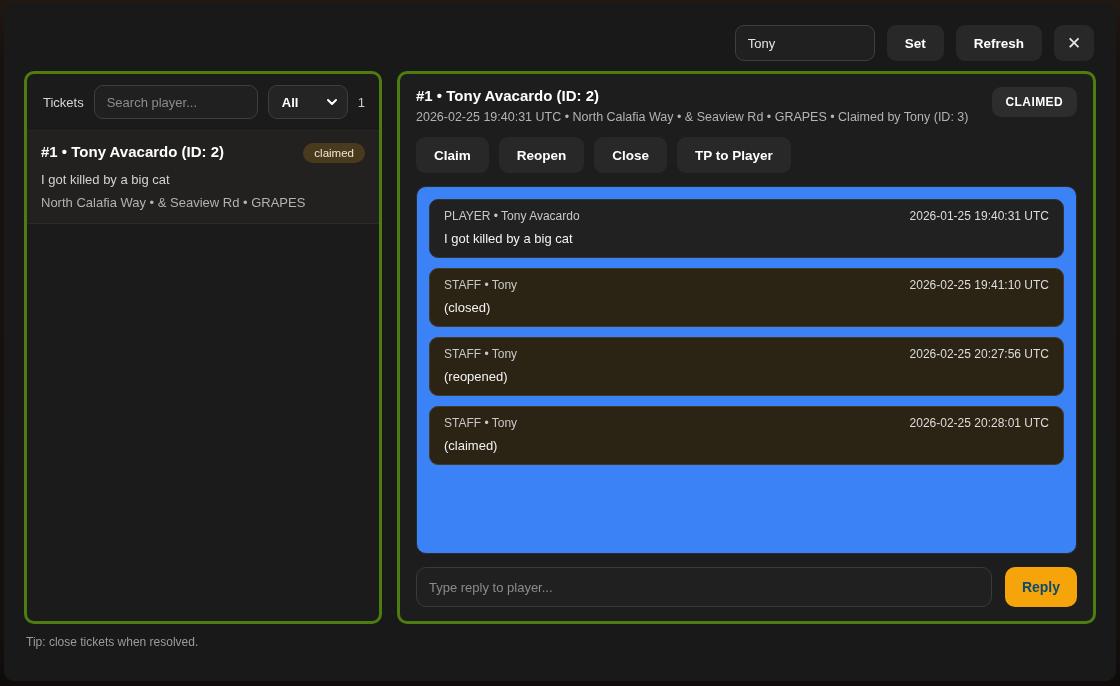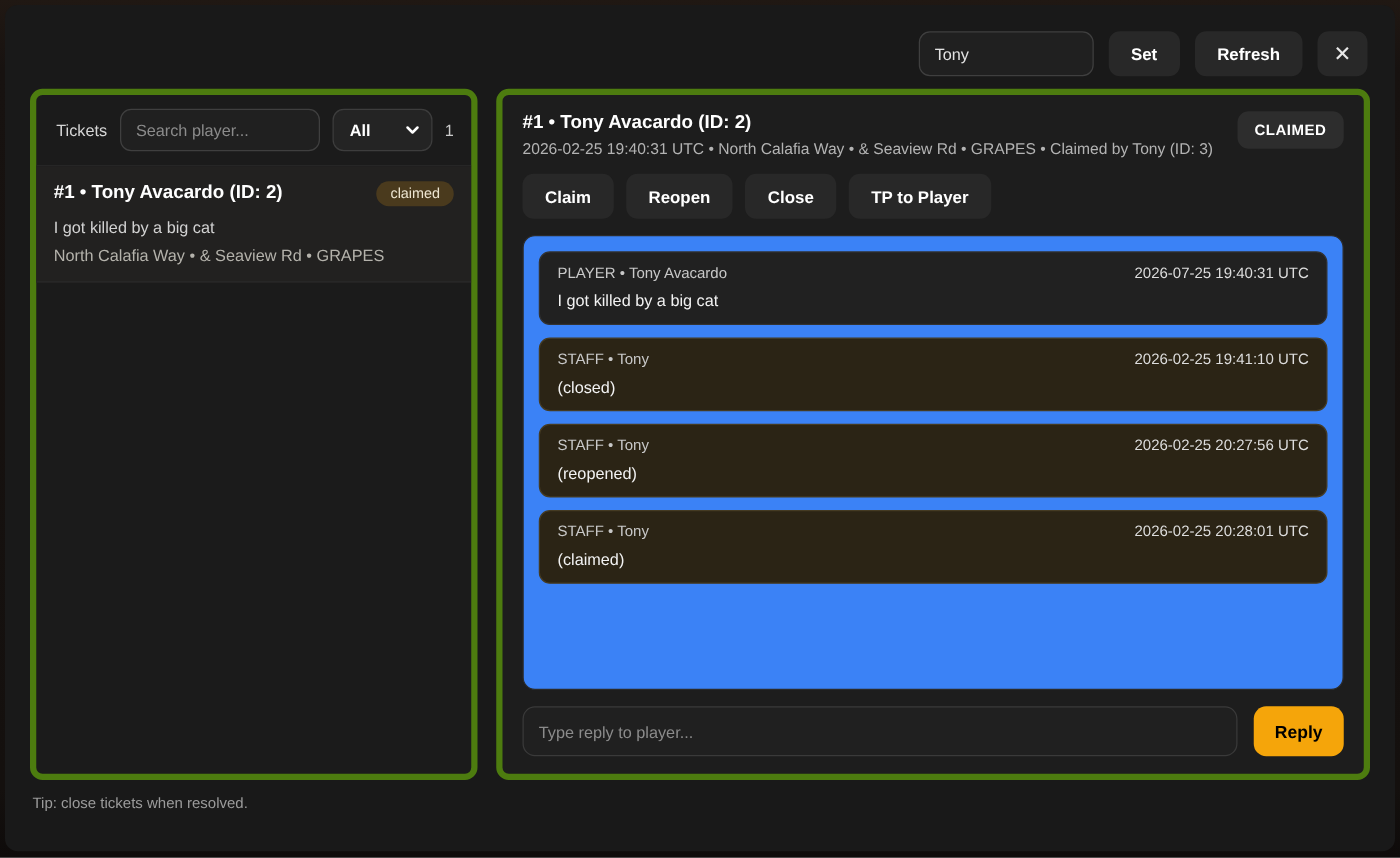--- a/index.html
+++ b/index.html
@@ -28,21 +28,21 @@
   .admin-input { width:140px; }
   .btn {
     background:#282828; border:none; border-radius:9px; color:#ffffff;
     font-weight:bold; font-size:13.5px; height:36px; padding:0 18px;
     cursor:pointer; font-family:"Liberation Sans", sans-serif;
   }
   .btn-close { width:40px; padding:0; font-size:17px; font-weight:normal; color:#e8e8e8; display:flex; align-items:center; justify-content:center; }
   
   .main { display:flex; gap:15px; padding:0 20px; height:553px; }
   .pane {
-    border:5px solid #4d7c0f; border-radius:10px; background:#1b1b1b;
+    border:3px solid #4d7c0f; border-radius:10px; background:#1b1b1b;
     display:flex; flex-direction:column; overflow:hidden;
   }
   .left { width:358px; flex:none; }
   .right { flex:1; background:#1d1d1d; padding:13px 16px 14px 16px; }
   
   .list-header { display:flex; align-items:center; gap:10px; padding:11px 12px; border-bottom:1px solid #262626; }
   .list-title { font-size:13px; color:#d6d6d6; flex:none; padding-left:4px; }
   .search-input { flex:1; min-width:0; height:34px; }
   .filter-select {
     background:#242424; border:1px solid #3d3d3d; border-radius:9px; height:34px; width:80px;
@@ -76,21 +76,21 @@
   .msg { border-radius:9px; padding:9px 14px 11px 14px; }
   .msg.player { background:#212121; border:1px solid #323232; }
   .msg.staff  { background:#2b2415; border:1px solid #453b23; }
   .msg-head { display:flex; justify-content:space-between; }
   .msg-author { font-size:12px; color:#c8c8c8; }
   .msg-time { font-size:12px; color:#dddddd; }
   .msg-body { font-size:13px; color:#f2f2f2; margin-top:8px; }
   .reply-row { display:flex; gap:13px; margin-top:13px; }
   .reply-input { flex:1; height:40px; border-radius:10px; background:#202020; border:1px solid #3a3a3a; }
   .btn-reply {
-    background:#f5a50a; color:#000000; border:none; border-radius:10px;
+    background:#f5a50a; color:#0c4a6e; border:none; border-radius:10px;
     font-weight:bold; font-size:14px; padding:2px 17px; height:40px; cursor:pointer;
     font-family:"Liberation Sans", sans-serif;
   }
   .chev { flex:none; margin-left:6px; display:flex; }
 </style>
 </head>
 <body>
 
 <div class="app">
 
@@ -147,21 +147,21 @@
         <button class="btn">Claim</button>
         <button class="btn">Reopen</button>
         <button class="btn">Close</button>
         <button class="btn">TP to Player</button>
       </div>
 
       <div class="msgs">
         <div class="msg player">
           <div class="msg-head">
             <span class="msg-author">PLAYER • Tony Avacardo</span>
-            <span class="msg-time">2026-07-25 19:40:31 UTC</span>
+            <span class="msg-time">2026-01-25 19:40:31 UTC</span>
           </div>
           <div class="msg-body">I got killed by a big cat</div>
         </div>
         <div class="msg staff">
           <div class="msg-head">
             <span class="msg-author">STAFF • Tony</span>
             <span class="msg-time">2026-02-25 19:41:10 UTC</span>
           </div>
           <div class="msg-body">(closed)</div>
         </div>

